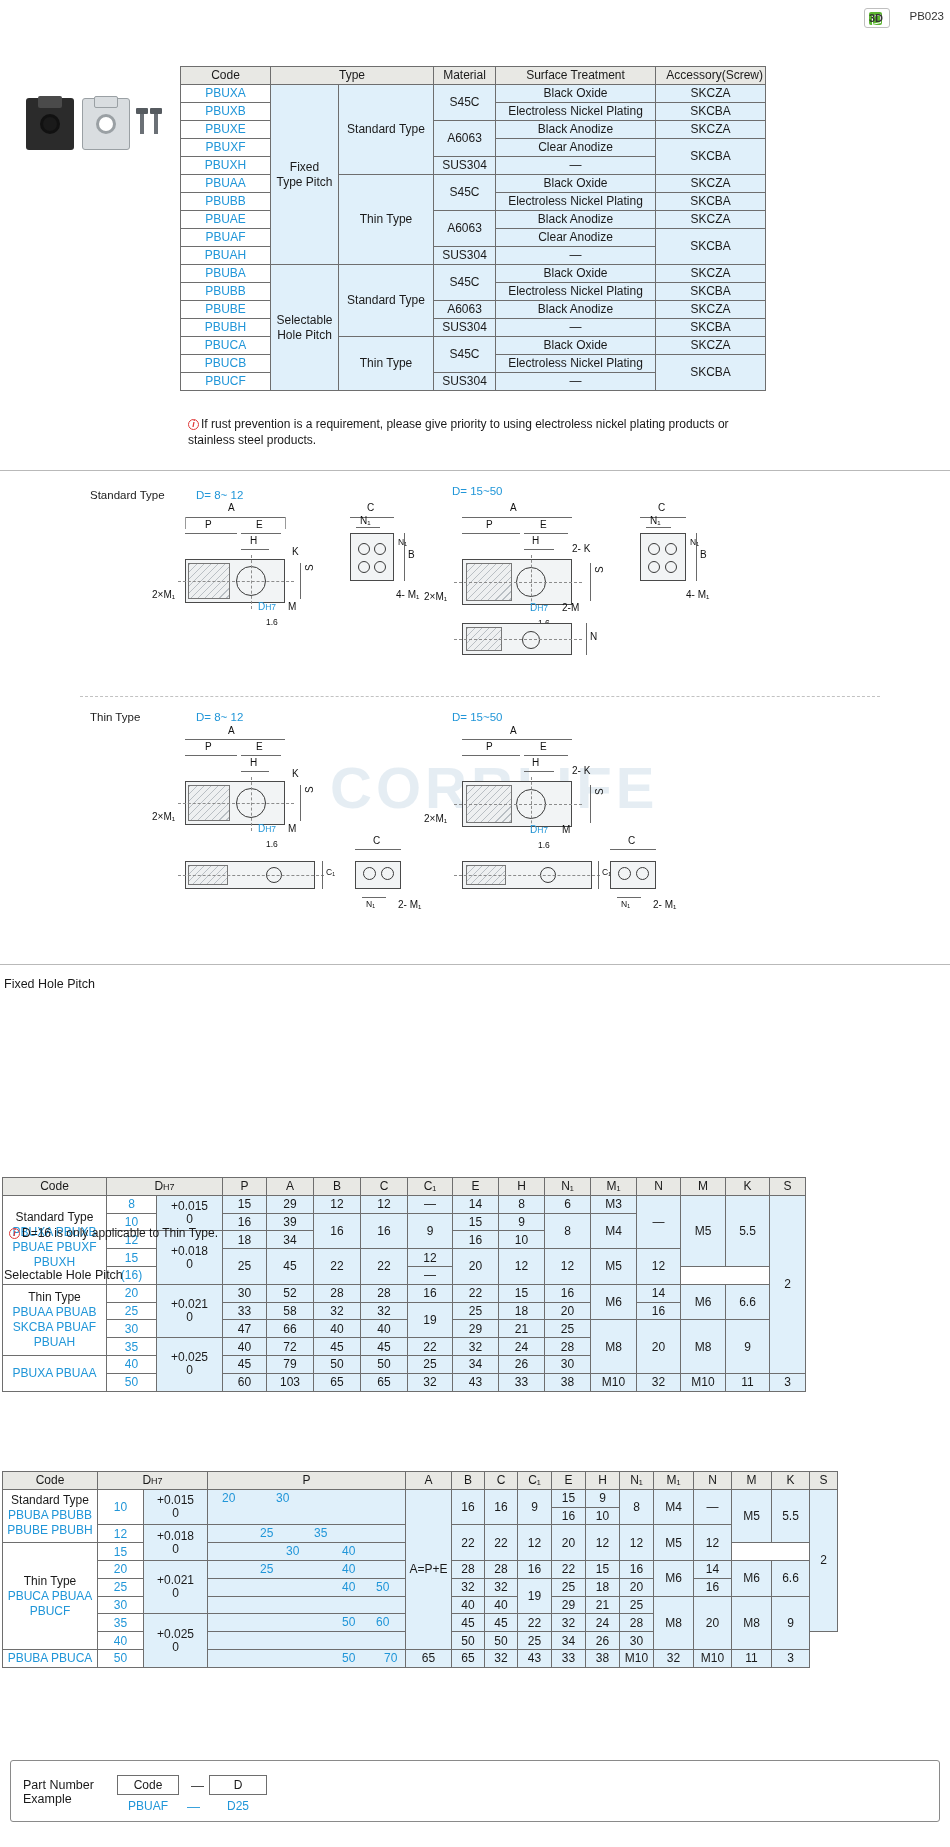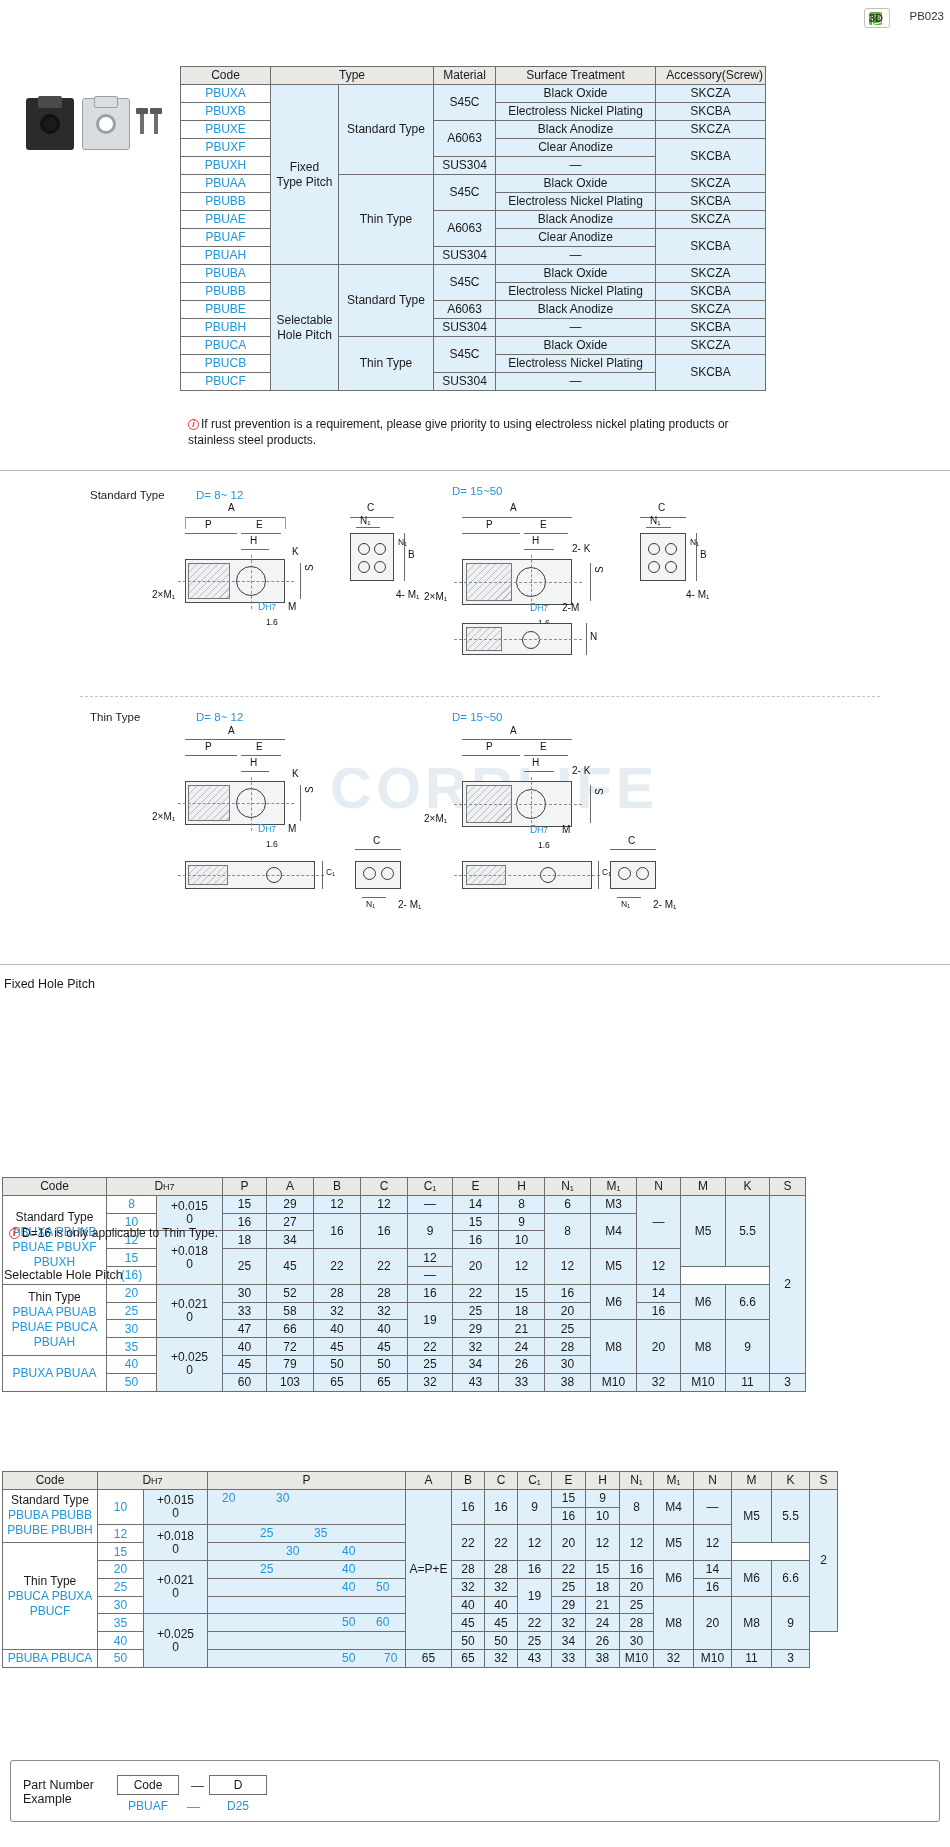--- a/index.html
+++ b/index.html
@@ -491,21 +491,21 @@
       <td>M3</td>
       <td rowspan="3">—</td>
       <td rowspan="4">M5</td>
       <td rowspan="4">5.5</td>
       <td rowspan="10">2</td>
     </tr>
 
     <tr>
       <td class="wt blue">10</td>
       <td>16</td>
-      <td>27</td>
+      <td>39</td>
       <td rowspan="2">16</td>
       <td rowspan="2">16</td>
       <td rowspan="2">9</td>
       <td>15</td>
       <td>9</td>
       <td rowspan="2">8</td>
       <td rowspan="2">M4</td>
     </tr>
 
     <tr>
@@ -534,21 +534,21 @@
 
     <tr>
       <td class="wt blue">(16)</td>
       <td>—</td>
     </tr>
 
     <tr>
       <td class="wt" rowspan="4" style="line-height:15px">
         <div>Thin Type</div>
         <div class="blue">PBUAA  PBUAB</div>
-        <div class="blue">PBUAE  PBUCA</div>
+        <div class="blue">SKCBA  PBUAF</div>
         <div class="blue">PBUAH</div>
       </td>
       <td class="wt blue">20</td>
       <td rowspan="3" style="white-space:pre-line;line-height:13px">+0.021
 0</td>
       <td>30</td>
       <td>52</td>
       <td>28</td>
       <td>28</td>
       <td>16</td>
@@ -710,21 +710,21 @@
       <td rowspan="2">20</td>
       <td rowspan="2">12</td>
       <td rowspan="2">12</td>
       <td rowspan="2">M5</td>
       <td rowspan="2">12</td>
     </tr>
 
     <tr>
       <td class="wt" rowspan="6" style="line-height:15px">
         <div>Thin Type</div>
-        <div class="blue">PBUCA  PBUXA</div>
+        <div class="blue">PBUCA  PBUAA</div>
         <div class="blue">PBUCF</div>
       </td>
       <td class="wt blue">15</td>
       <td class="pcell">
         <span style="left:78px">30</span>
         <span style="left:134px">40</span>
       </td>
     </tr>
 
     <tr>

